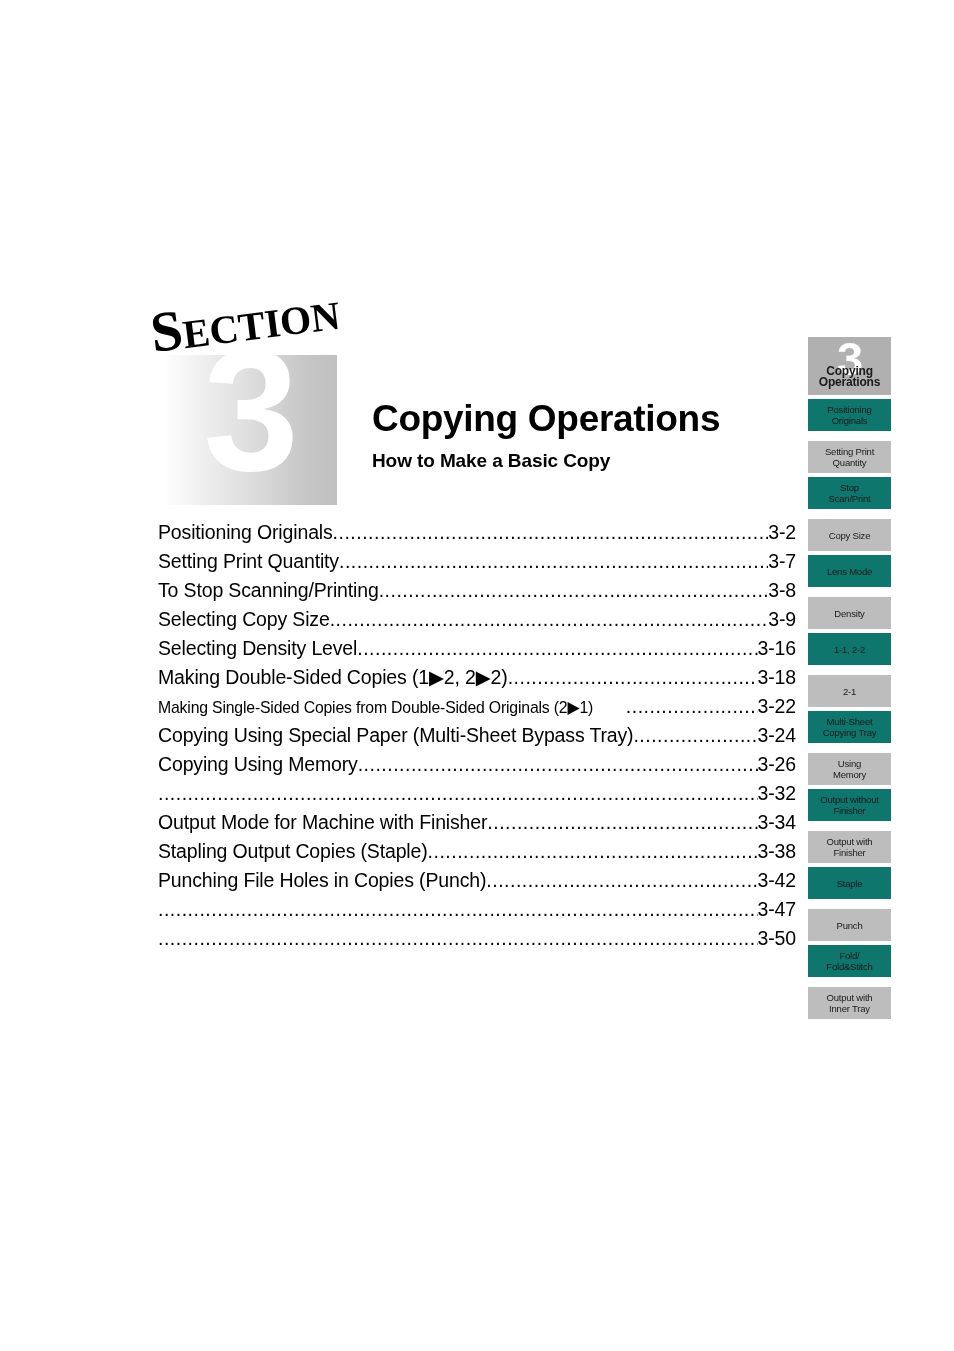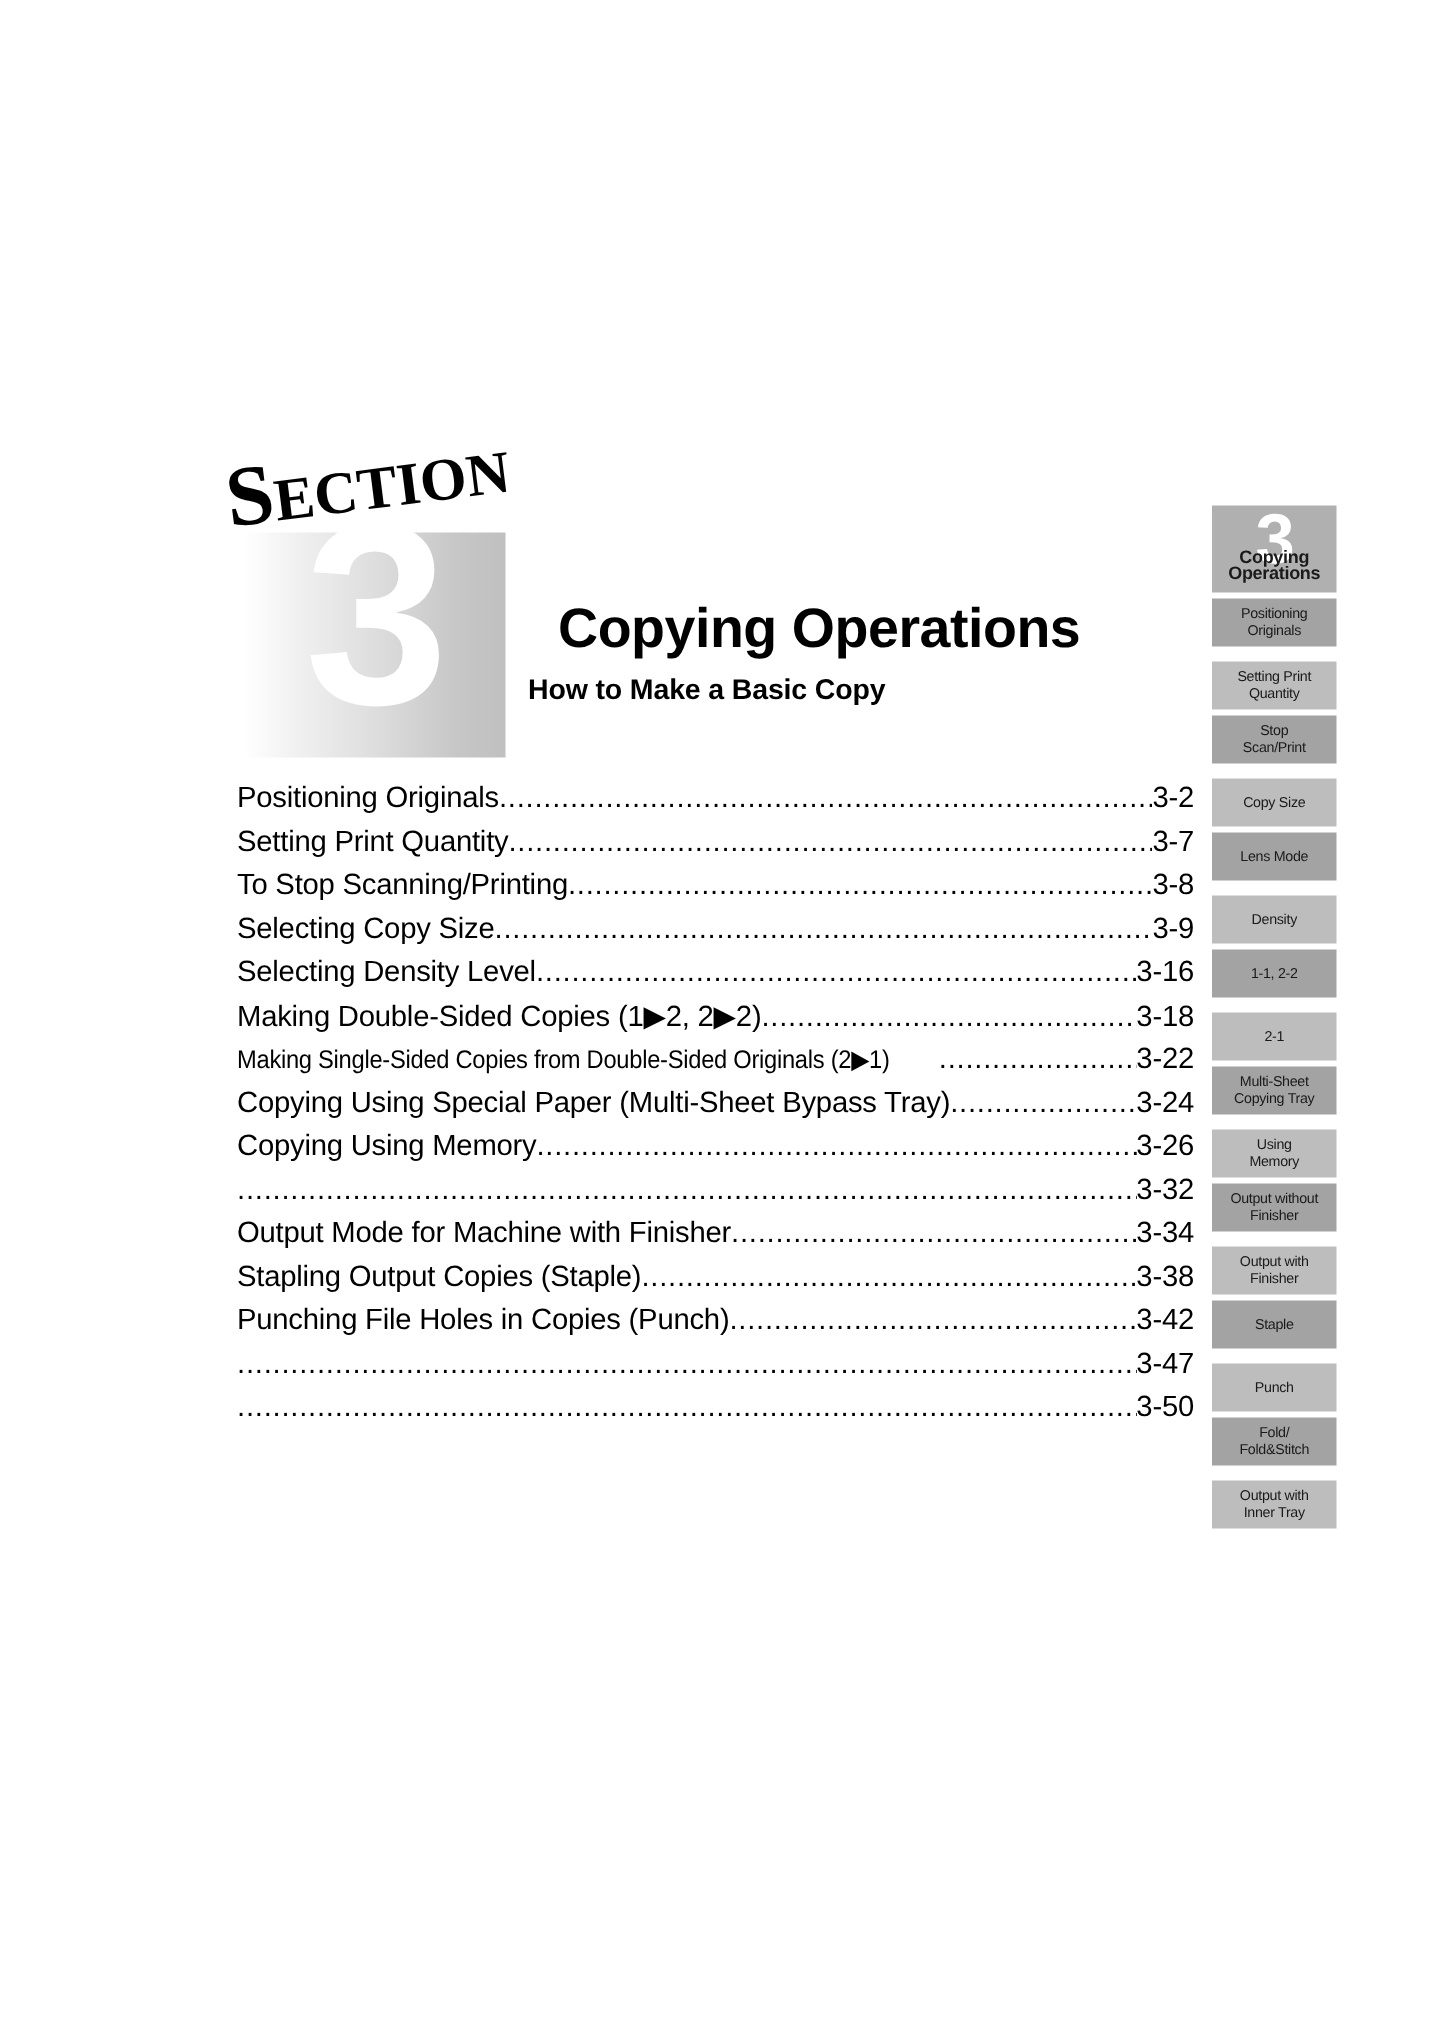--- a/index.html
+++ b/index.html
@@ -64,21 +64,21 @@
     position: absolute;
     left: 372px;
     top: 398px;
     font-size: 37px;
     font-weight: bold;
     letter-spacing: -0.3px;
     white-space: nowrap;
   }
   #chapter-subtitle {
     position: absolute;
-    left: 352px;
+    left: 372px;
     top: 450px;
     font-size: 19px;
     font-weight: bold;
     letter-spacing: -0.1px;
     white-space: nowrap;
   }
 
   
   #toc {
     position: absolute;
@@ -127,21 +127,21 @@
   #tab-strip {
     position: absolute;
     left: 808px;
     top: 337px;
     width: 83px;
   }
   .tab {
     width: 83px;
     height: 32px;
     margin-bottom: 4px;
-    background: #a3a3a3;
+    background: #0f766e;
     display: flex;
     align-items: center;
     justify-content: center;
     text-align: center;
     position: relative;
     box-sizing: border-box;
   }
   .tab .tab-text {
     font-size: 9.5px;
     line-height: 11px;

